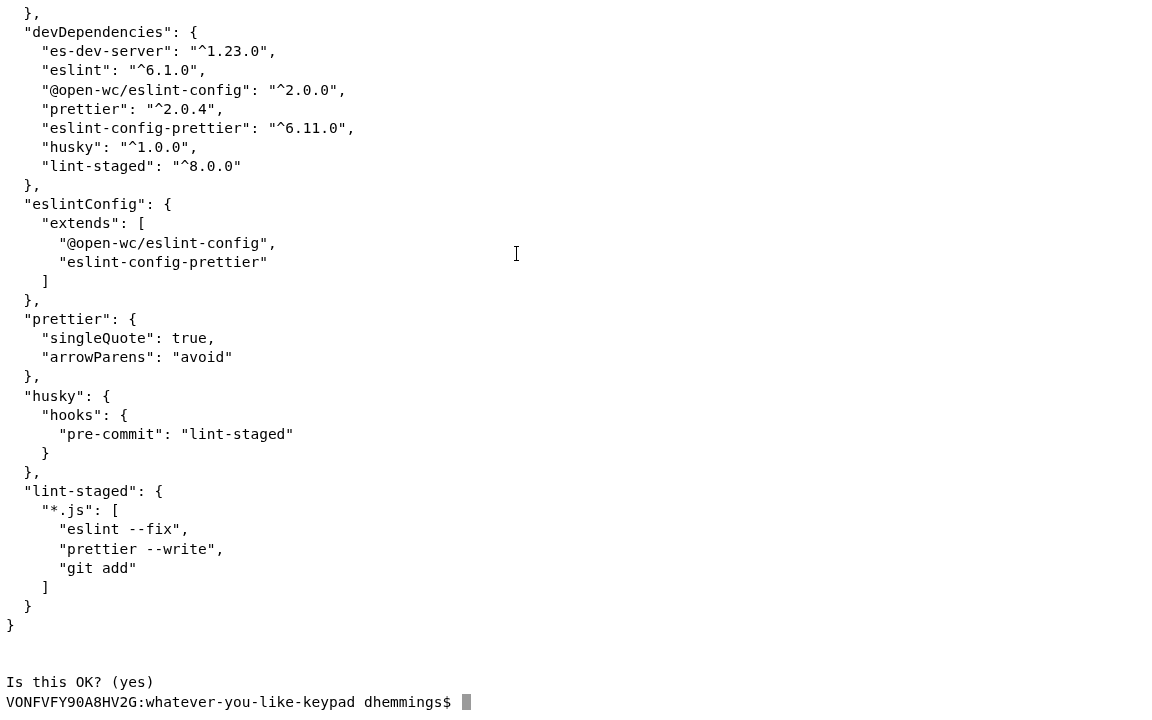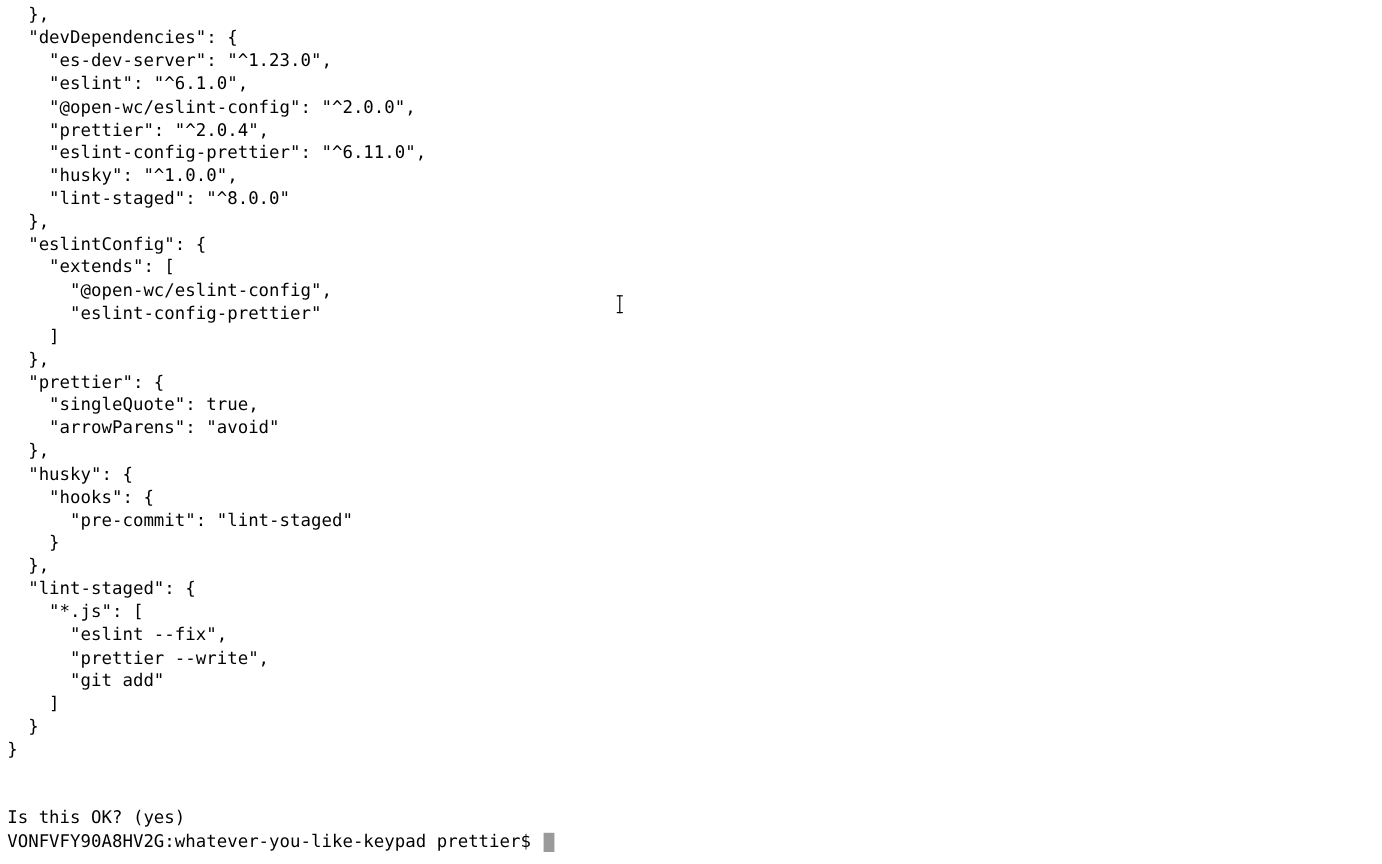--- a/index.html
+++ b/index.html
@@ -78,15 +78,15 @@
     "*.js": [
       "eslint --fix",
       "prettier --write",
       "git add"
     ]
   }
 }
 
 
 Is this OK? (yes) </span>
-<span>VONFVFY90A8HV2G:whatever-you-like-keypad prettier$ </span><span class="cursor-block"></span></div>
+<span>VONFVFY90A8HV2G:whatever-you-like-keypad dhemmings$ </span><span class="cursor-block"></span></div>
 
 <div class="ibeam"></div>
 
 </body></html>

